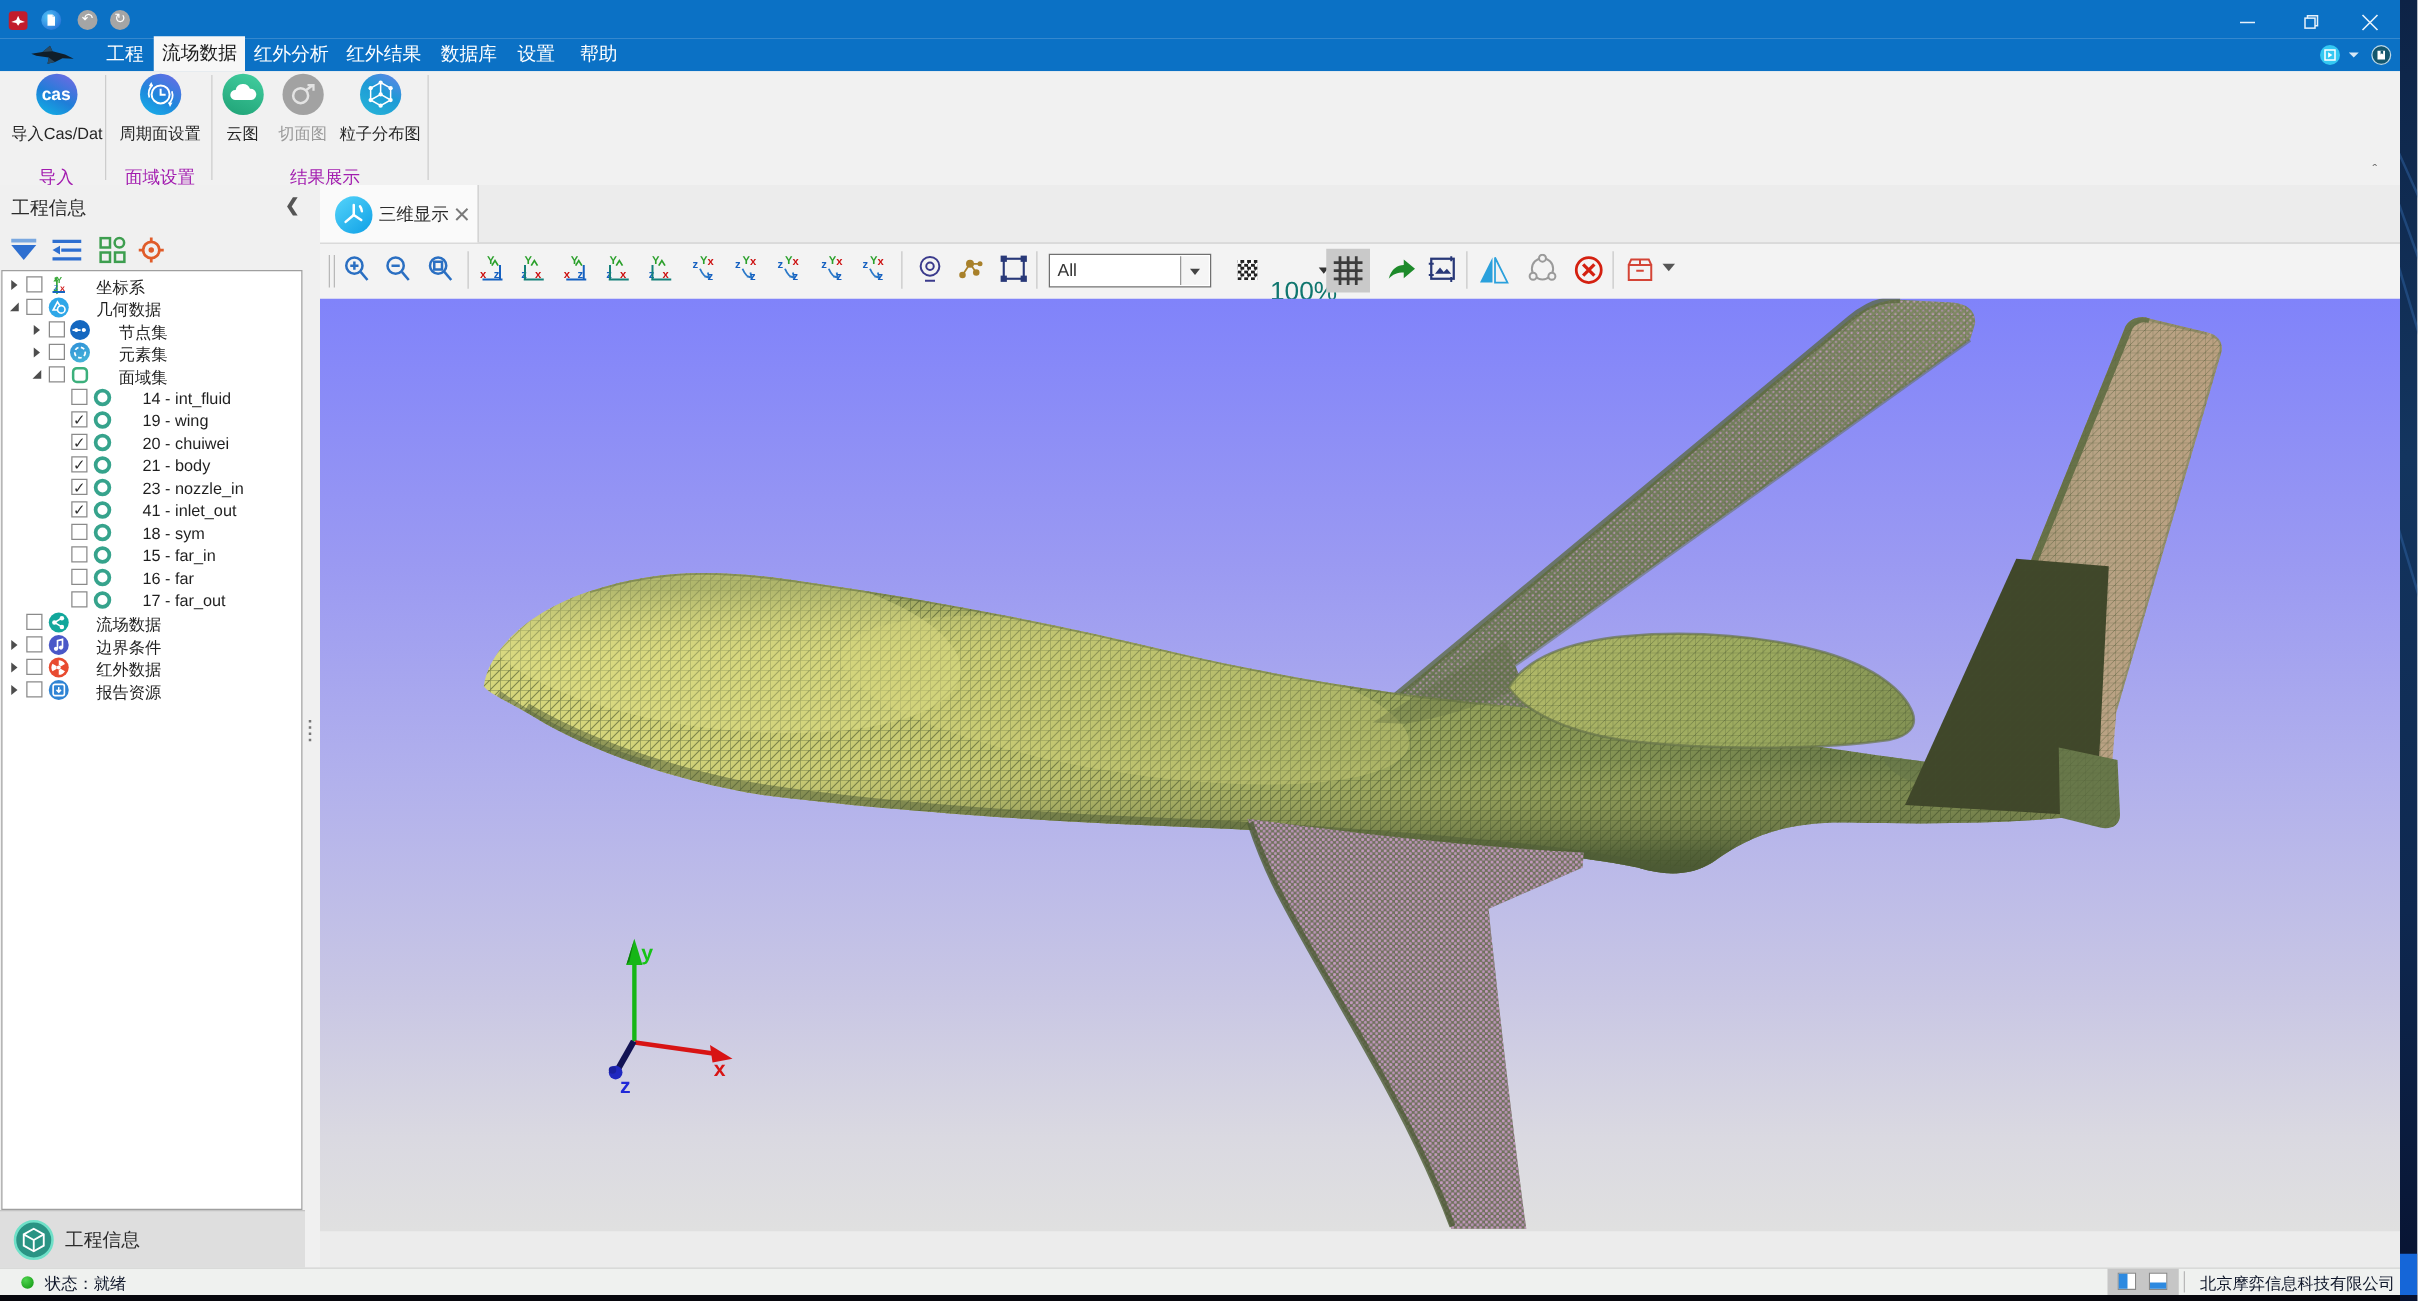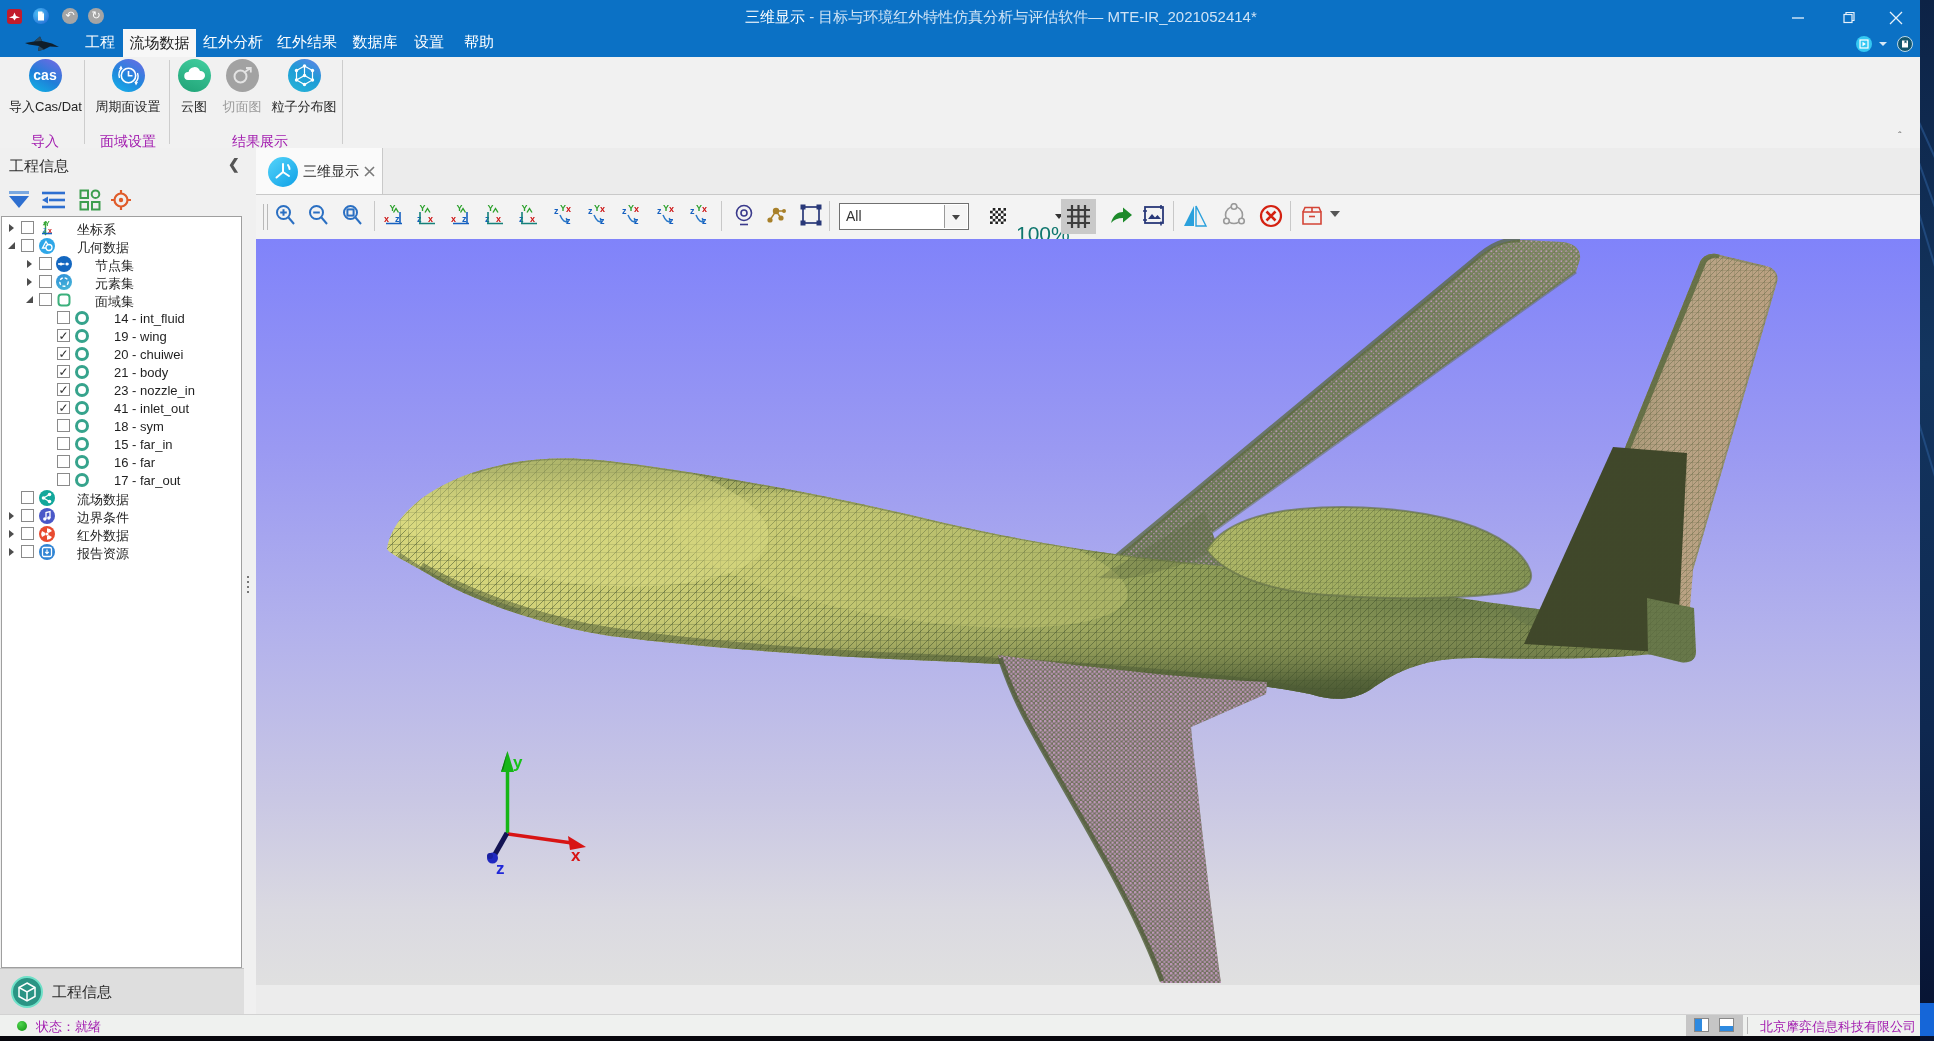--- a/index.html
+++ b/index.html
@@ -3,21 +3,21 @@
 <meta charset="utf-8">
 <style>
 *{margin:0;padding:0;box-sizing:border-box;}
 html,body{width:1934px;height:1041px;overflow:hidden;font-family:"Liberation Sans",sans-serif;}
 body{position:relative;background:#f0f0f0;}
 .abs{position:absolute;}
 
 #titlebar{position:absolute;left:0;top:0;width:1920px;height:31px;background:#0b71c5;}
 #menubar{position:absolute;left:0;top:31px;width:1920px;height:26px;background:#0b71c5;}
 #title{position:absolute;left:745px;top:8px;width:430px;color:#fff;font-size:15px;white-space:nowrap;}
-.mtab{position:absolute;top:0;height:26px;line-height:26px;color:#fff;font-size:15px;text-align:center;font-family:Liberation Mono, monospace;}
+.mtab{position:absolute;top:0;height:26px;line-height:26px;color:#fff;font-size:15px;text-align:center;}
 #seltab{position:absolute;left:123px;top:-2px;width:73px;height:28px;background:#f7f7f7;color:#1b1b1b;font-size:15px;text-align:center;line-height:28px;}
 
 #ribbon{position:absolute;left:0;top:57px;width:1920px;height:118px;background:#f1f1f1;border-bottom:1px solid #d9d9d9;}
 .rbtn{position:absolute;top:2px;text-align:center;}
 .rcirc{width:33px;height:33px;border-radius:50%;margin:0 auto;position:relative;}
 .rlab{font-size:13px;color:#262626;margin-top:6px;white-space:nowrap;}
 .glab{position:absolute;top:76px;font-size:14px;color:#a21caf;text-align:center;}
 .gsep{position:absolute;top:3px;width:1px;height:84px;background:#cdcdcd;}
 
 #leftpanel{position:absolute;left:0;top:148px;width:244px;height:866px;background:#f0f0f0;}
@@ -35,21 +35,21 @@
 #lpbottom{position:absolute;left:0;top:820px;width:244px;height:46px;background:#dedede;border-top:1px solid #c4c4c4;}
 #splitter{position:absolute;left:244px;top:148px;width:12px;height:866px;background:#f0f0f0;}
 
 #viewer{position:absolute;left:256px;top:148px;width:1664px;height:866px;background:#ececec;}
 #tabbar{position:absolute;left:0;top:0;width:1664px;height:47px;background:#ececec;border-bottom:1px solid #c9c9c9;}
 #vtab{position:absolute;left:0;top:0;width:127px;height:46px;background:#fafafa;border-right:1px solid #c9c9c9;}
 #vtoolbar{position:absolute;left:0;top:47px;width:1664px;height:44px;background:#f3f3f3;}
 #viewport{position:absolute;left:0;top:91px;width:1664px;height:746px;background:linear-gradient(#8083fa,#9a99f2 28%,#b2b1ec 52%,#c9c7e4 75%,#dad9e1 90%,#e0e0e0 100%);}
 #msgbar{position:absolute;left:0;top:837px;width:1664px;height:29px;background:#f7f7f7;border-top:1px solid #cfcfcf;font-size:15px;color:#2d2d2d;}
 
-#statusbar{position:absolute;left:0;top:1014px;width:1920px;height:22px;background:#eff1ef;border-top:1px solid #d2d2d2;font-size:13px;color:#a21caf;}
+#statusbar{position:absolute;left:0;top:1014px;width:1920px;height:22px;background:#eff1ef;border-top:1px solid #d2d2d2;font-size:13px;color:#0f172a;}
 #bottomstrip{position:absolute;left:0;top:1036px;width:1934px;height:5px;background:#07070d;}
 #rightstrip{position:absolute;left:1920px;top:0;width:14px;height:1041px;background:linear-gradient(#0d2346,#13355f 35%,#0e2850 70%,#071230 100%);}
 .vsep{position:absolute;top:6px;width:1px;height:30px;background:#c8c8c8;}
 .ticon{position:absolute;top:8px;}
 </style>
 </head>
 <body>
 <div id="titlebar">
  <div class="abs" style="left:7px;top:9px;width:15px;height:15px;border-radius:3px;background:#c21c2c;">
   <svg width="15" height="15" viewBox="0 0 15 15">
@@ -57,21 +57,20 @@
       </svg>
  </div>
  <div class="abs" style="left:33px;top:8px;width:16px;height:16px;border-radius:50%;background:radial-gradient(circle at 35% 35%,#4fc3f7,#1e5fd0);">
   <svg width="16" height="16" viewBox="0 0 16 16">
         <path d="M5,3.5 h4 l2,2 v7 h-6 z" fill="#fff"></path>
         <path d="M9,3.5 v2 h2 z" fill="#bcd8f0"></path>
       </svg>
  </div>
  <div class="abs" style="left:62px;top:8px;width:16px;height:16px;border-radius:50%;background:#a5a5a5;color:#fff;font-size:11px;text-align:center;line-height:15px;">↶</div>
  <div class="abs" style="left:88px;top:8px;width:16px;height:16px;border-radius:50%;background:#a5a5a5;color:#fff;font-size:11px;text-align:center;line-height:15px;">↻</div>
- <div id="title"><span style="color:#fff;">三维显示</span><span style="color:#cfe3f5;"> - 目标与环境红外特性仿真分析与评估软件— MTE-IR_2021052414*</span></div>
  <svg class="abs" style="left:1790px;top:11px;" width="120" height="14" viewBox="0 0 120 14">
   <line x1="2" y1="7" x2="14" y2="7" stroke="#e8f1fa" stroke-width="1.3"></line>
   <rect x="54" y="3.5" width="8" height="8" fill="none" stroke="#e8f1fa" stroke-width="1.2"></rect>
   <path d="M56,3.5 v-2 h8 v8 h-2" fill="none" stroke="#e8f1fa" stroke-width="1.2"></path>
   <path d="M100,1 l12,12 M112,1 l-12,12" stroke="#e8f1fa" stroke-width="1.3"></path>
  </svg>
 </div>
 <div id="menubar">
  <svg class="abs" style="left:24px;top:4px;" width="36" height="18" viewBox="0 0 36 18">
       <path d="M1,8 L10,6.5 L16,1.5 L18,6 L28,8.5 L35,12 L26,11.5 L20,14.5 L14,16 L15,11 L5,9.5 Z" fill="#101e2a"></path>

